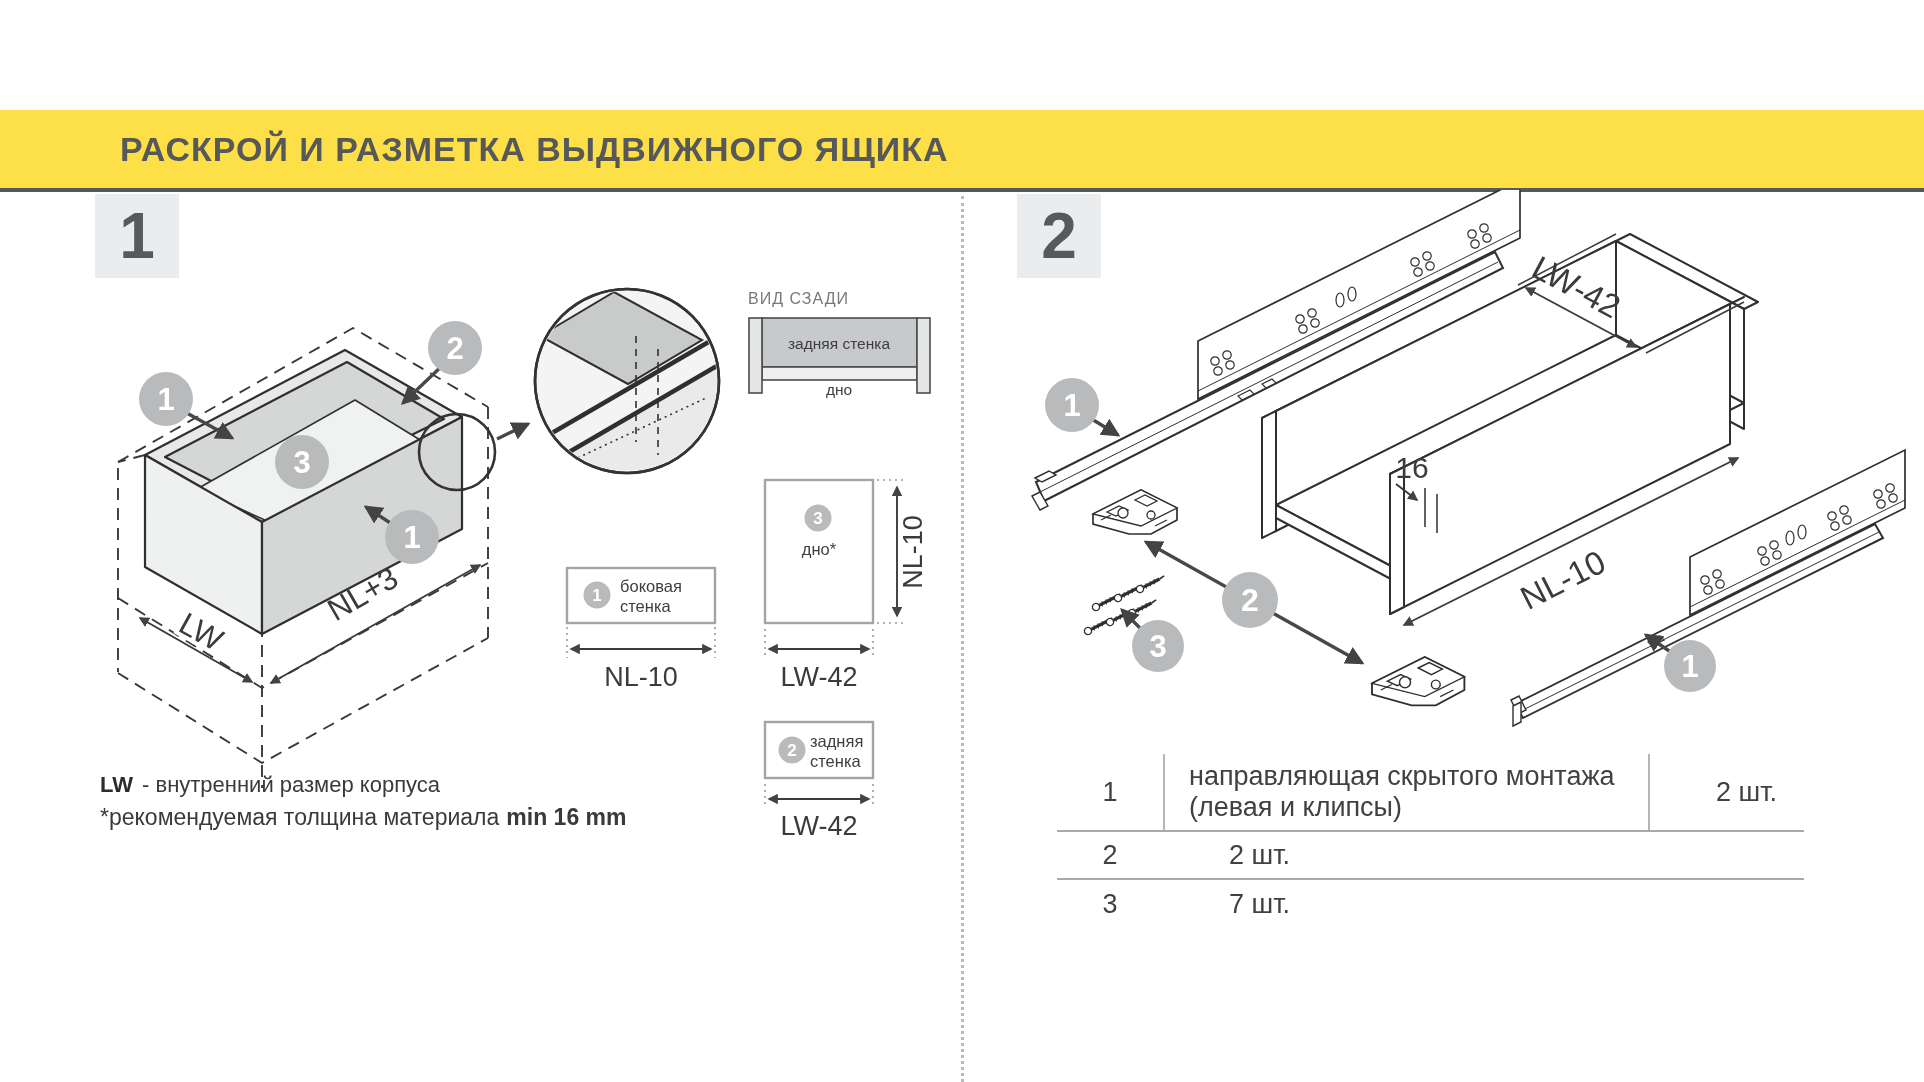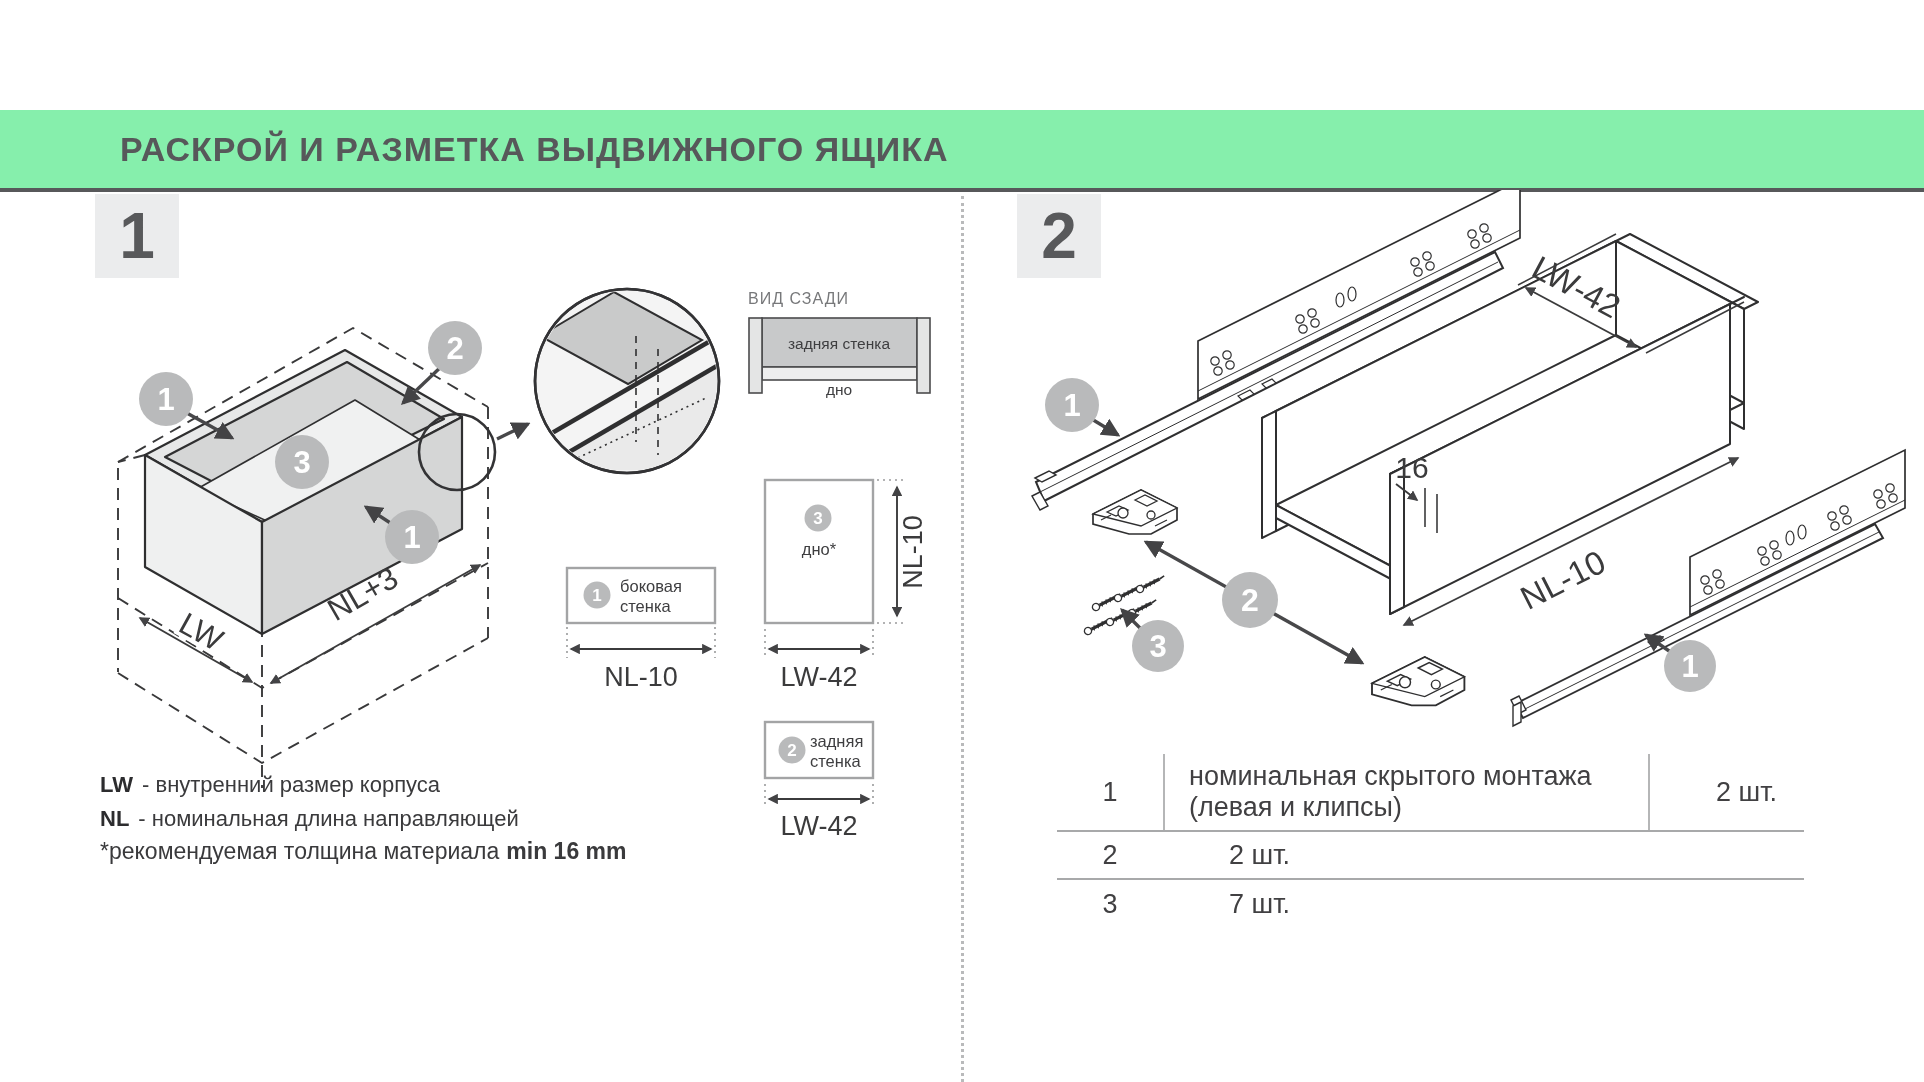--- a/index.html
+++ b/index.html
@@ -1,19 +1,19 @@
 <!DOCTYPE html>
 <html><head>
 <meta charset="utf-8">
 <style>
   html,body{margin:0;padding:0;background:#fff;}
   .page{position:relative;width:1924px;height:1082px;background:#fff;overflow:hidden;
         font-family:"Liberation Sans",sans-serif;color:#3e3e40;}
   
-  .band{position:absolute;left:0;top:110px;width:1924px;height:82px;background:#86efac;
+  .band{position:absolute;left:0;top:110px;width:1924px;height:82px;background:#fde047;
         border-bottom:4px solid #57585a;box-sizing:border-box;display:flex;align-items:center;}
   .band .title{padding-left:120px;font-size:34px;font-weight:bold;letter-spacing:1px;color:#57585a;}
   
   .numbox{position:absolute;width:84px;height:84px;background:#ebeced;display:flex;
           align-items:center;justify-content:center;font-size:64px;font-weight:bold;color:#58595b;}
   #numbox1{left:95px;top:194px;}
   #numbox2{left:1017px;top:194px;}
   
   .divider{position:absolute;left:961px;top:196px;height:886px;width:0;border-left:3px dotted #b9babb;}
   
@@ -172,23 +172,20 @@
       <text x="810" y="767" font-size="16.5" fill="#3e3e40">стенка</text>
       <path d="M765,784 V808 M873,784 V808" stroke="#9a9b9c" stroke-width="1.6" stroke-dasharray="2 4" fill="none"></path>
       <path d="M769,799 L869,799" stroke="#3b3b3c" stroke-width="1.9" fill="none" marker-start="url(#ah)" marker-end="url(#ah)"></path>
       <text x="819" y="835" font-size="27" fill="#3b3b3c" text-anchor="middle">LW-42</text>
     </g>
   </svg>
 
   <div class="legend">
     <div class="l1">
       <b>LW</b><span class="rest">- внутренний размер корпуса</span>
-    </div>
-    <div class="l1">
-      <b>NL</b><span class="rest">- номинальная длина направляющей</span>
     </div>
     <div class="note">
       <span>*рекомендуемая толщина материала</span><b>min 16 mm</b>
     </div>
   </div>
 
   <svg id="svg-s2" class="layer" viewBox="962 190 962 892">
     <defs>
       <marker id="ah2" viewBox="0 0 10 10" refX="8.5" refY="5" markerWidth="5.5" markerHeight="5.5" orient="auto-start-reverse">
         <path d="M0,0 L10,5 L0,10 z" fill="#434345"></path>
@@ -314,21 +311,21 @@
     <g>
       <circle cx="1690" cy="666" r="26" fill="#b9babb"></circle>
       <text x="1690" y="677" font-size="31" font-weight="bold" fill="#fff" text-anchor="middle">1</text>
     </g>
   </svg>
 
   <div class="ptable">
     <div class="trow r1">
       <div class="tc tc-num">1</div>
       <div class="tc tc-name">
-        <div>номинальная скрытого монтажа</div>
+        <div>направляющая скрытого монтажа</div>
         <div class="nm2">(левая и клипсы)</div>
       </div>
       <div class="tc tc-qty">2 шт.</div>
     </div>
     <div class="trow r2">
       <div class="tc tc-num">2</div>
       <div class="tc tc-qty">2 шт.</div>
     </div>
     <div class="trow r3">
       <div class="tc tc-num">3</div>

